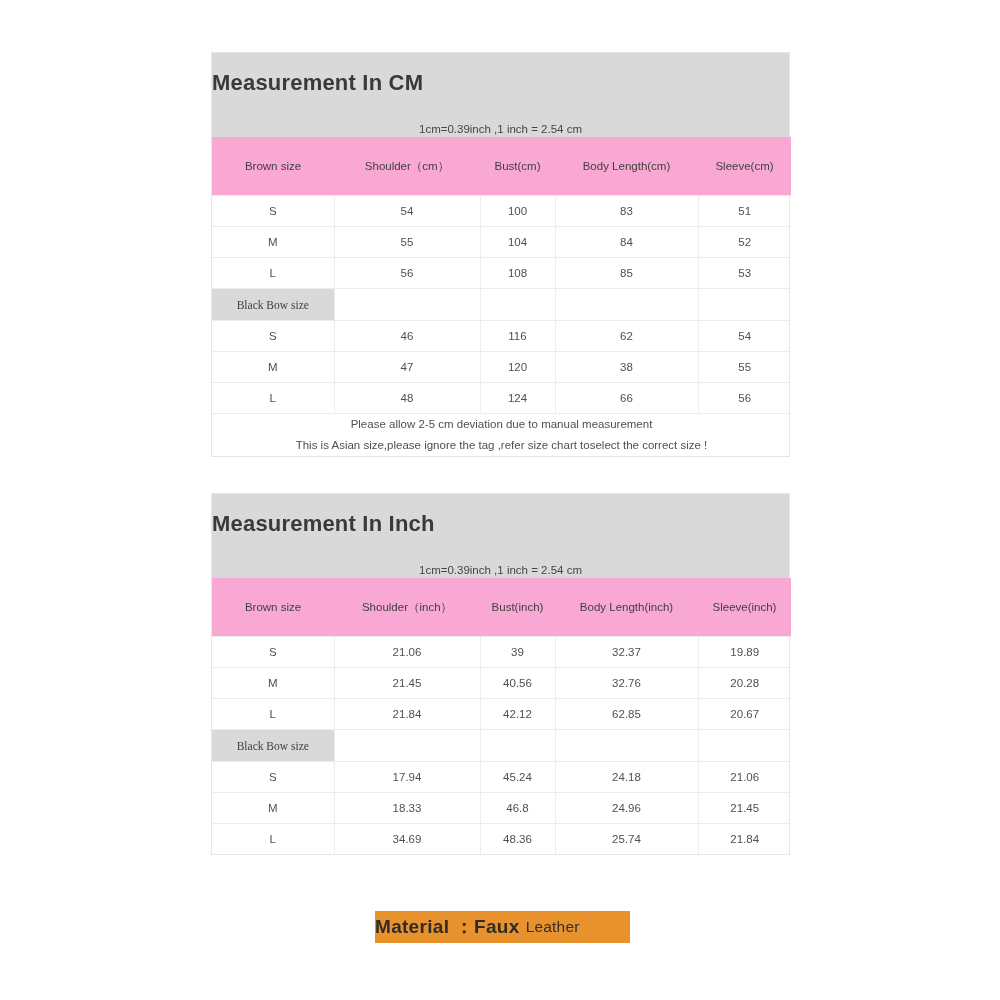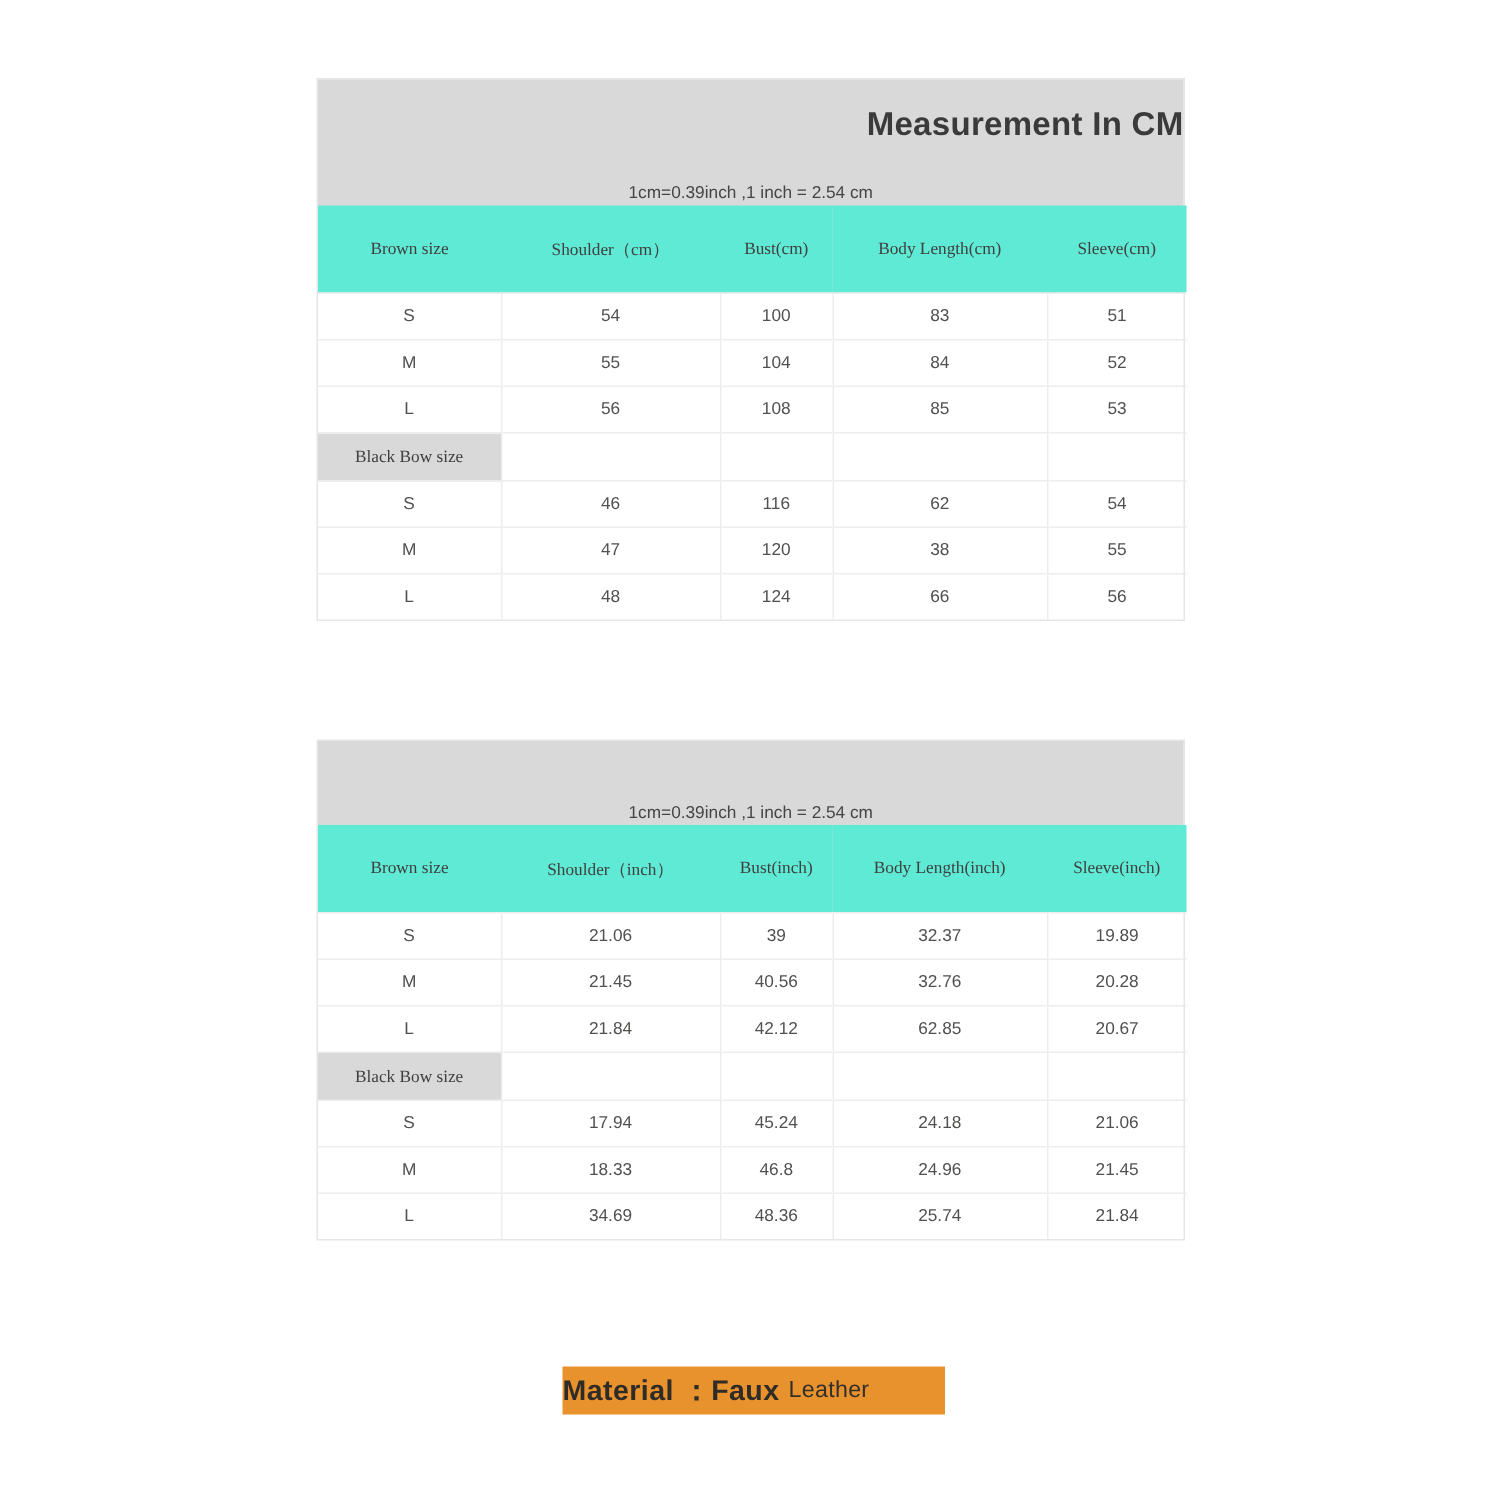--- a/index.html
+++ b/index.html
@@ -33,21 +33,21 @@
     border: 1px solid #e6e6e6;
   }
   #block-cm  { top: 52px;  }
   #block-in  { top: 493px; }
 
   .chart-head {
     background: #d9d9d9;
     padding-top: 16px;
   }
   .chart-title {
-    text-align: right;
+    text-align: left;
     font-size: 22px;
     font-weight: bold;
     color: #3a3a3a;
     letter-spacing: 0.2px;
     line-height: 28px;
   }
   .chart-sub {
     text-align: center;
     font-size: 11.5px;
     color: #454545;
@@ -76,28 +76,27 @@
     padding: 0;
     border-left: 1px solid #ededed;
     border-top: 1px solid #ededed;
   }
   table.size-table th:first-child,
   table.size-table td:first-child {
     border-left: none;
   }
 
   table.size-table thead th {
-    background: #5eead4;
+    background: #f9a8d4;
     border-top: none;
     border-left: none;
     height: 58px;
     vertical-align: middle;
     font-size: 11.5px;
     color: #3f3f3f;
-    font-family: Liberation Serif, serif;
   }
 
   tr.group-row td {
     height: 31px;
   }
   tr.group-row td.group-label {
     background: #d9d9d9;
     color: #3f3f3f;
     font-family: Liberation Serif, serif;
   }
@@ -223,26 +222,33 @@
           <td>38</td>
           <td>55</td>
         </tr>
         <tr>
           <td>L</td>
           <td>48</td>
           <td>124</td>
           <td>66</td>
           <td>56</td>
         </tr>
+        <tr>
+          <td class="note-cell" colspan="5">
+            <div class="note-line">Please allow 2-5 cm deviation due to manual measurement</div>
+            <div class="note-line">This is Asian size,please ignore the tag ,refer size chart toselect the correct size !</div>
+          </td>
+        </tr>
       </tbody>
     </table>
   </div>
 
   <div class="chart-block" id="block-in">
     <div class="chart-head">
+      <div class="chart-title">Measurement In Inch</div>
       <div class="chart-sub">1cm=0.39inch ,1 inch = 2.54 cm</div>
       <table class="size-table">
         <colgroup>
             <col class="c0">
             <col class="c1">
             <col class="c2">
             <col class="c3">
             <col class="c4">
           </colgroup>
         <thead>

